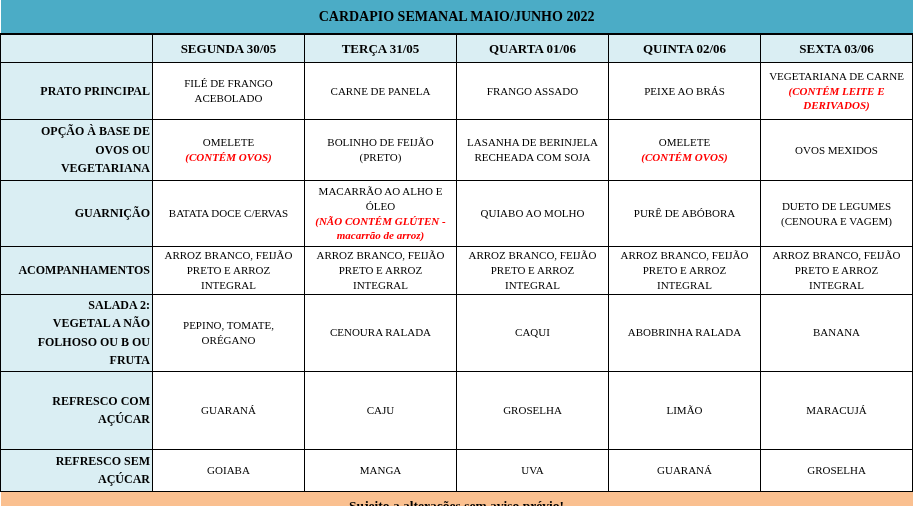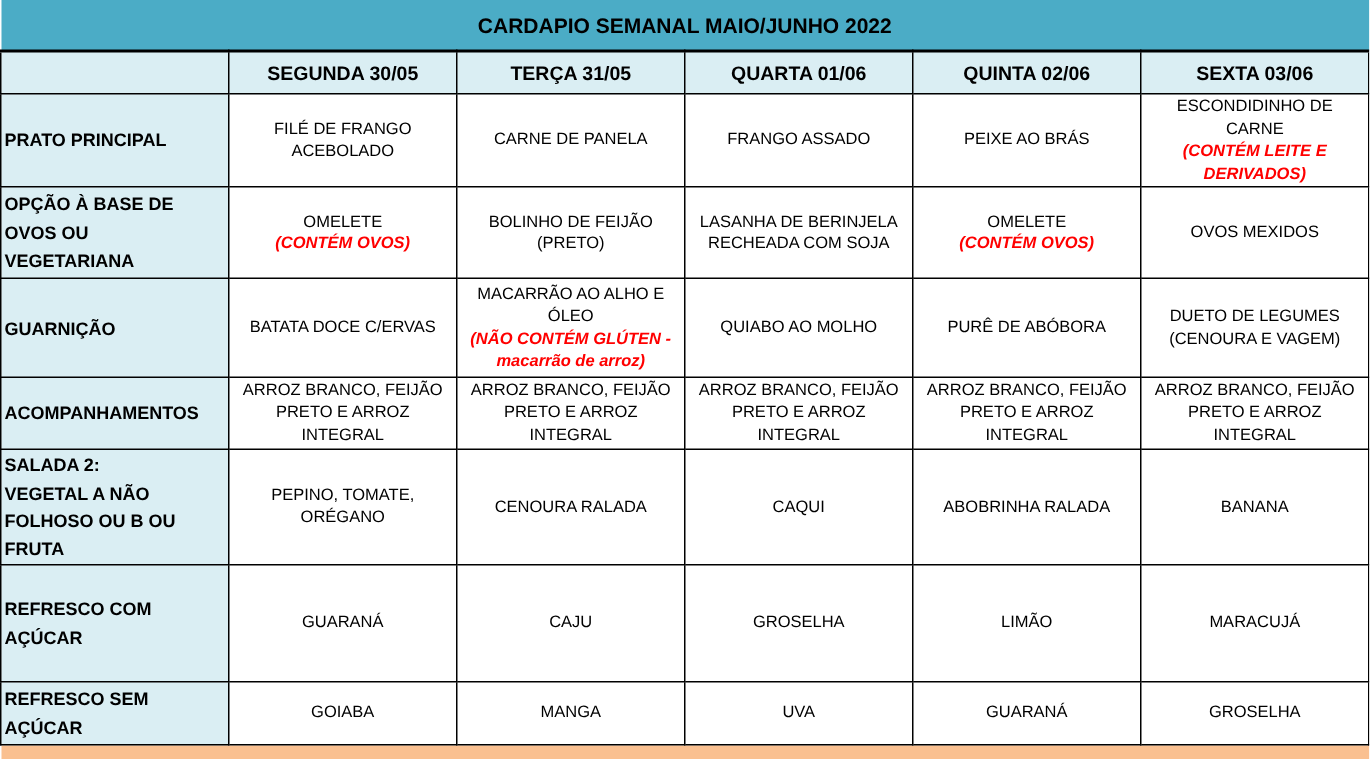--- a/index.html
+++ b/index.html
@@ -1,18 +1,18 @@
 <!DOCTYPE html>
 <html style="--title-bg: #4BACC6; --label-bg: #DAEEF3; --footer-bg: #FAC090; --allergen-red: #FF0000; --border: #000000;"><head>
 <meta charset="utf-8">
 <style>
   html, body { margin: 0; padding: 0; background: #ffffff; }
   .sheet {
     width: 913px; height: 506px;
-    font-family: Liberation Sans, sans-serif;
+    font-family: Liberation Serif, serif;
     overflow: hidden; background: #ffffff;
     box-sizing: border-box;
   }
   table.menu {
     border-collapse: collapse;
     table-layout: fixed;
     width: 913px;
     color: #000;
   }
   col.label-col { width: 152px; }
@@ -35,21 +35,21 @@
     height: 27px;
     text-align: center; vertical-align: middle;
     font-weight: bold; font-size: 13px;
     padding: 0 2px;
   }
 
   
   th.rowlabel {
     background: var(--label-bg, #DAEEF3);
     border: 1px solid var(--border, #000);
-    text-align: left; vertical-align: middle;
+    text-align: right; vertical-align: middle;
     font-weight: bold; font-size: 12px;
     line-height: 1.55;
     white-space: pre-line;
     padding: 1px 2px;
   }
 
   
   td.cell {
     background: #ffffff;
     border: 1px solid var(--border, #000);
@@ -118,21 +118,21 @@
           <td class="cell">
             <div>CARNE DE PANELA</div>
           </td>
           <td class="cell">
             <div>FRANGO ASSADO</div>
           </td>
           <td class="cell">
             <div>PEIXE AO BRÁS</div>
           </td>
           <td class="cell">
-            <div>ESCONDIDINHO DE CARNE</div>
+            <div>VEGETARIANA DE CARNE</div>
             <div class="cell-note">(CONTÉM LEITE E DERIVADOS)</div>
           </td>
         </tr>
         <tr>
           <th class="rowlabel">OPÇÃO À BASE DE
 OVOS OU
 VEGETARIANA</th>
           <td class="cell">
             <div>OMELETE</div>
             <div class="cell-note">(CONTÉM OVOS)</div>

